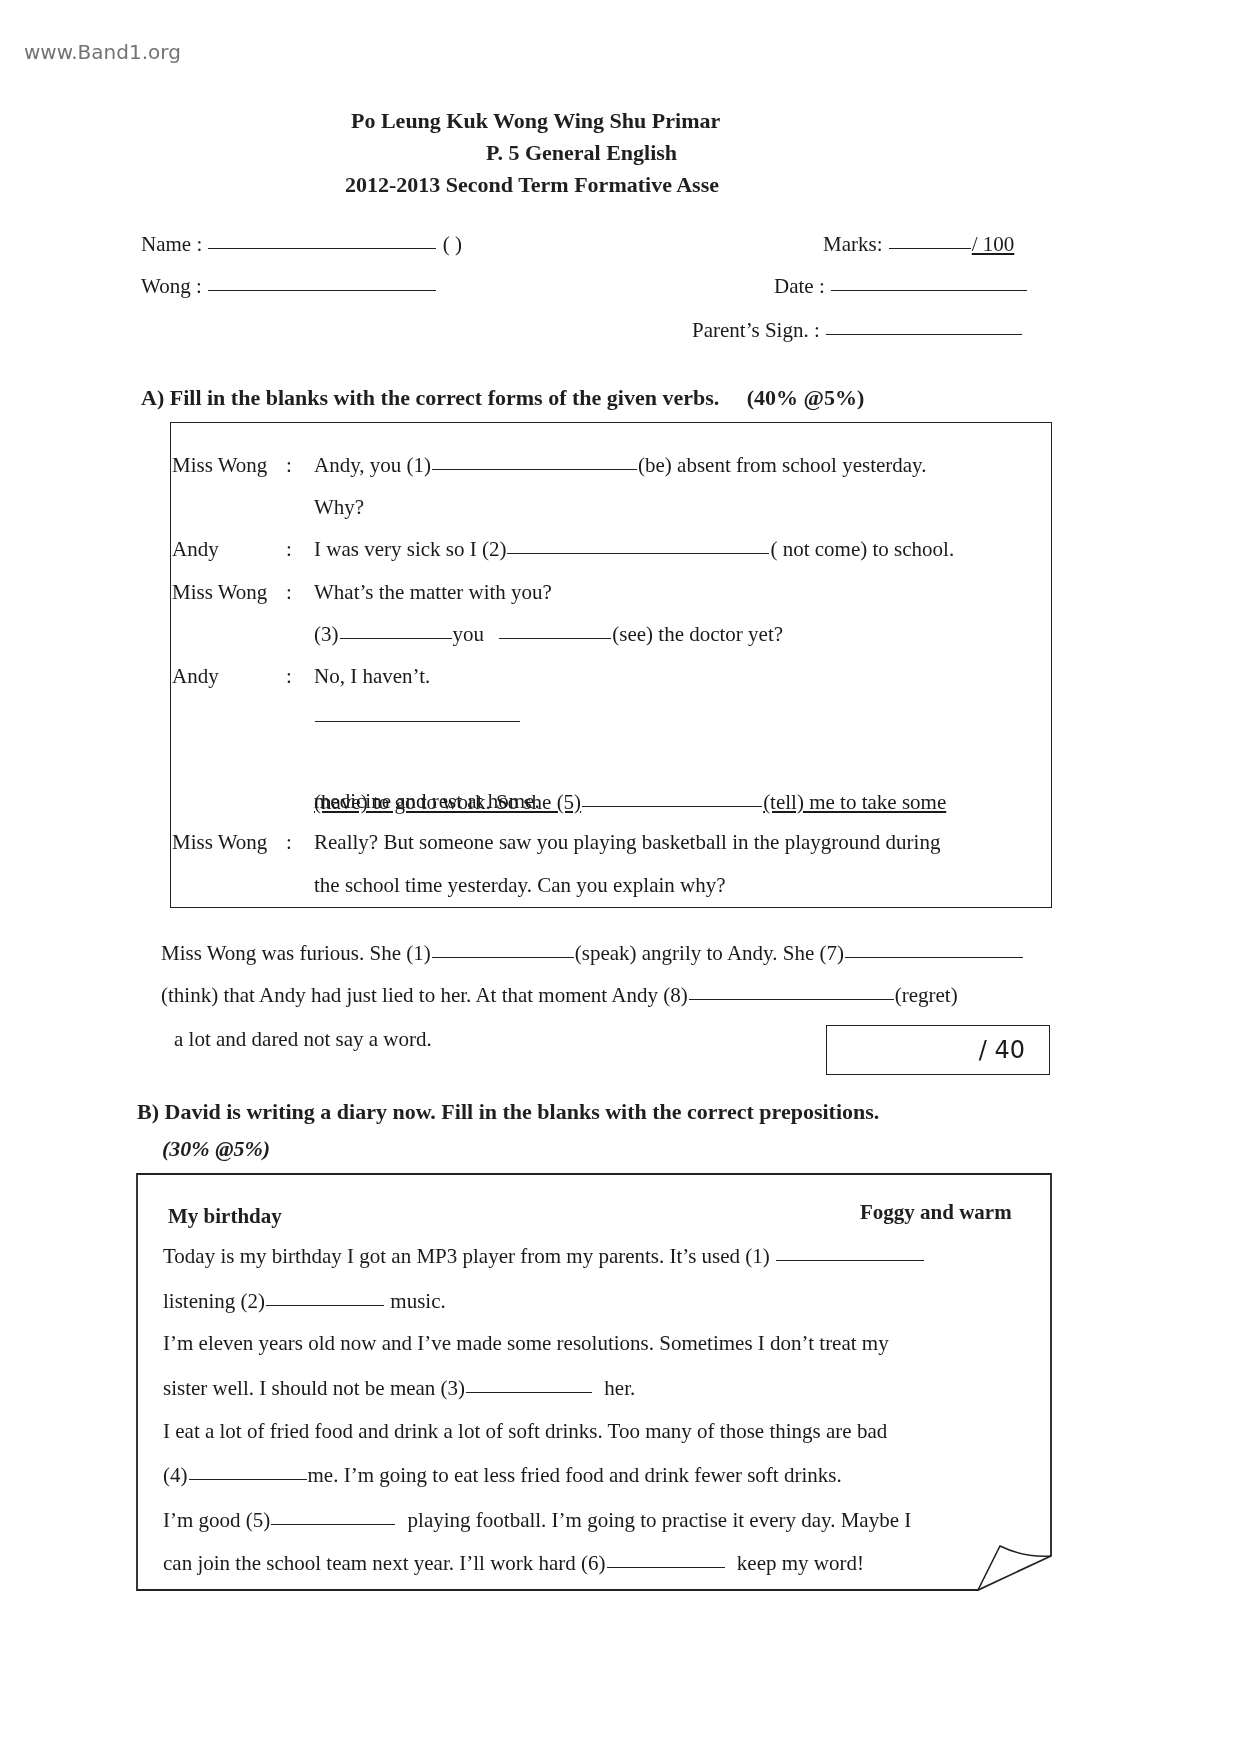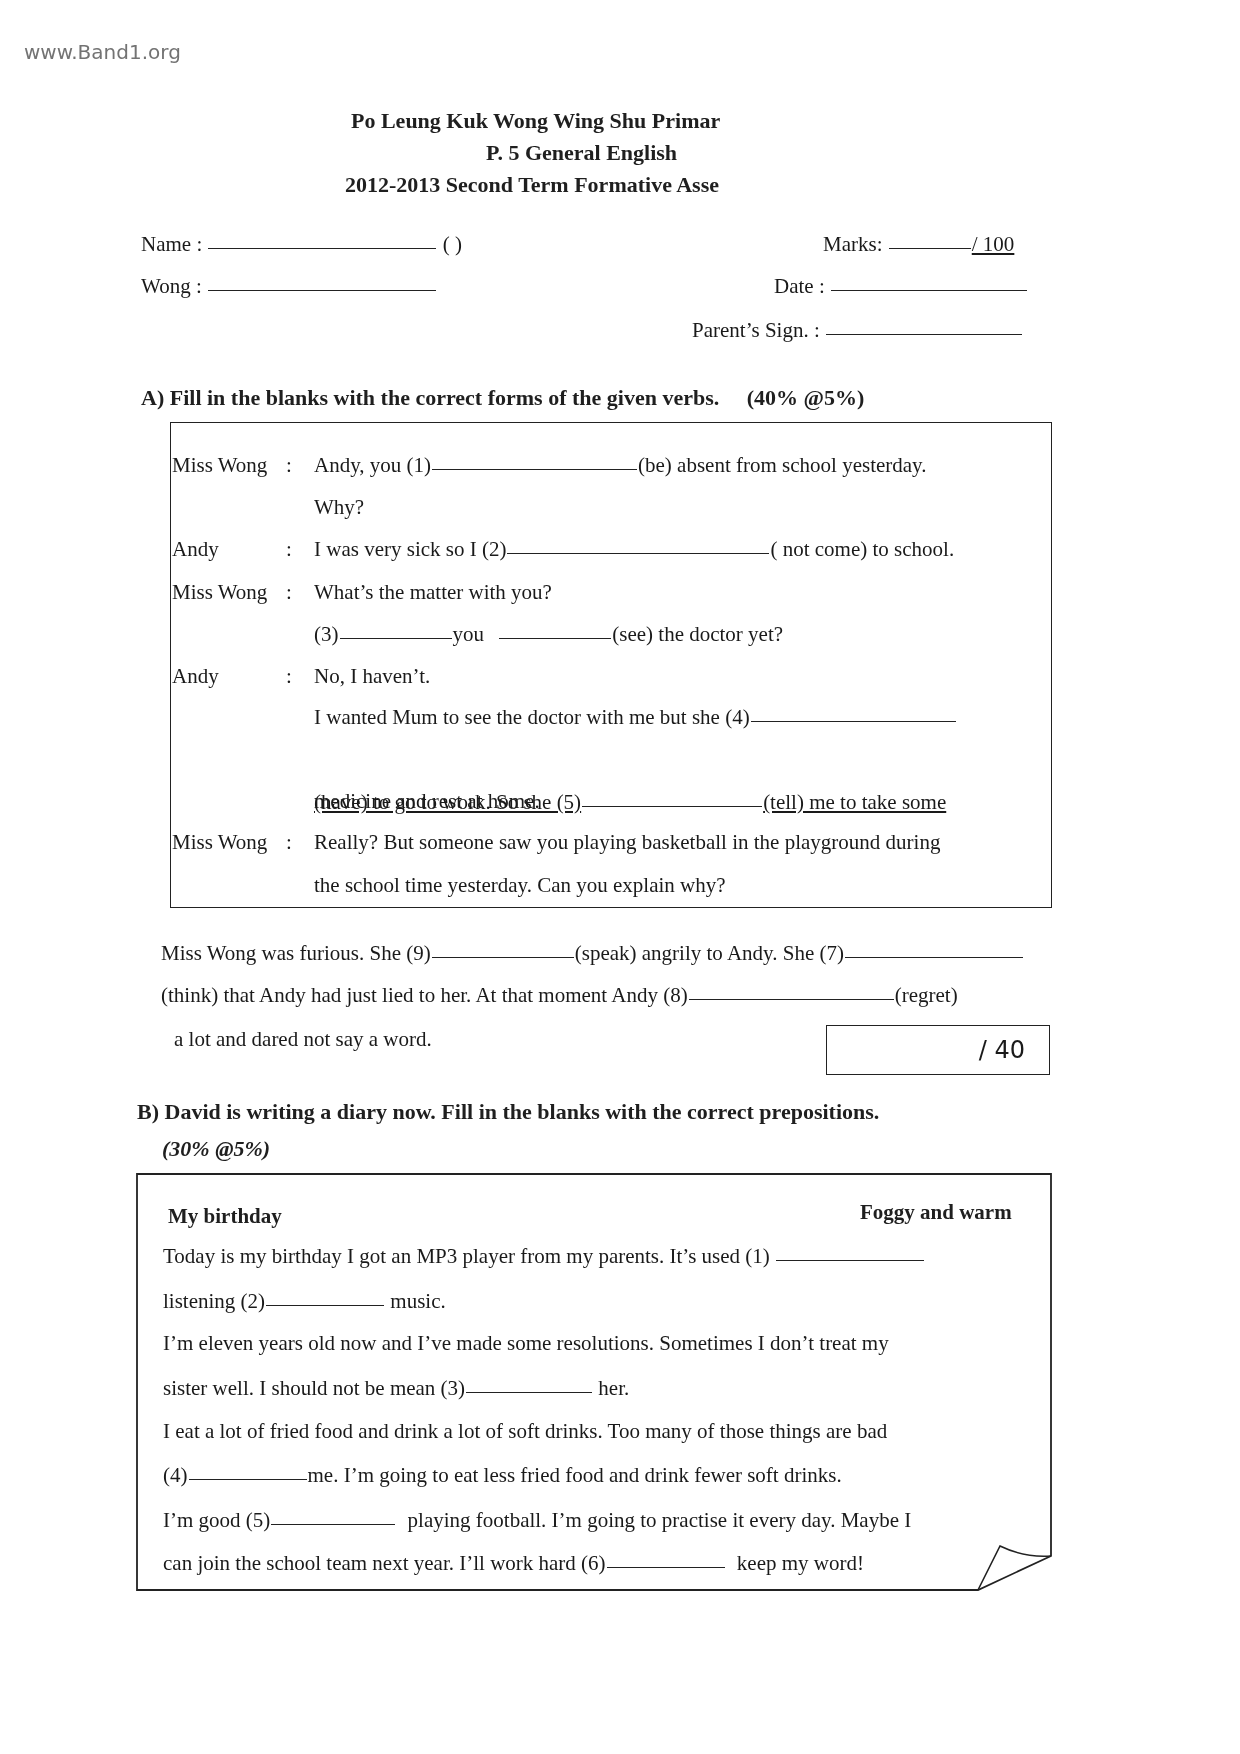--- a/index.html
+++ b/index.html
@@ -67,34 +67,34 @@
 </div>
 <div class="abs txt" style="left:314px; top:624px;">
   <span>(3)</span><span class="blank" style="width:112px;"></span><span>you</span>
   <span class="blank" style="width:112px; margin-left:10px;"></span><span>(see) the doctor yet?</span>
 </div>
 
 <div class="abs txt" style="left:172px; top:666px;">
   <span class="speaker">Andy</span><span class="colon">:</span><span>No, I haven’t.</span>
 </div>
 <div class="abs txt" style="left:314px; top:707px;">
-  <span>I wanted Mum to see the doctor with me but she (4)</span><span class="blank" style="width:205px;"></span>
+  <span class="blank" style="width:205px;"></span>
 </div>
 <div class="abs txt" style="left:314px; top:792px;text-decoration:underline;">
   <span>(have) to go to work. So she (5)</span><span class="blank" style="width:180px;"></span><span>(tell) me to take some</span>
 </div>
 <div class="abs txt" style="left:314px; top:791px;">medicine and rest at home.</div>
 
 <div class="abs txt" style="left:172px; top:832px;">
   <span class="speaker">Miss Wong</span><span class="colon">:</span><span>Really?  But someone saw you playing basketball in the playground during</span>
 </div>
 <div class="abs txt" style="left:314px; top:875px;">the school time yesterday. Can  you explain why?</div>
 
 <div class="abs txt" style="left:161px; top:943px;">
-  <span>Miss Wong was furious. She (9)</span><span class="blank" style="width:142px;"></span><span>(speak) angrily to Andy. She (7)</span><span class="blank" style="width:178px;"></span>
+  <span>Miss Wong was furious. She (1)</span><span class="blank" style="width:142px;"></span><span>(speak) angrily to Andy. She (7)</span><span class="blank" style="width:178px;"></span>
 </div>
 <div class="abs txt" style="left:161px; top:985px;">
   <span>(think) that Andy had  just lied to her. At that moment Andy (8)</span><span class="blank" style="width:205px;"></span><span>(regret)</span>
 </div>
 <div class="abs txt" style="left:161px; top:1029px;margin-left:13px;">a lot and dared not say a word.</div>
 
 <div class="box" style="left:826px; top:1025px; width:222px; height:48px;">
   <span class="abs score-num" style="right:24px; top:10px;">/ 40</span>
 </div>
 
@@ -112,21 +112,21 @@
 <div class="abs txt" style="left:163px; top:1246px;">
   <span>Today is my birthday  I got an MP3 player from my parents. It’s used (1)</span><span class="blank" style="width:148px; margin-left:6px;"></span>
 </div>
 <div class="abs txt" style="left:163px; top:1291px;">
   <span>listening (2)</span><span class="blank" style="width:118px;"></span>
   <span>music.</span>
 </div>
 <div class="abs txt" style="left:163px; top:1333px;">I’m eleven years old now and I’ve made some resolutions. Sometimes I don’t treat my</div>
 <div class="abs txt" style="left:163px; top:1378px;">
   <span>sister well. I should not be mean (3)</span><span class="blank" style="width:126px;"></span>
-  <span style="">her.</span>
+  <span style="margin-left:6px;">her.</span>
 </div>
 <div class="abs txt" style="left:163px; top:1421px;">I eat a lot of fried food and drink a lot of soft drinks. Too many of those things are bad</div>
 <div class="abs txt" style="left:163px; top:1465px;">
   <span>(4)</span><span class="blank" style="width:118px;"></span><span>me. I’m going to eat less fried food and drink fewer soft drinks.</span>
 </div>
 <div class="abs txt" style="left:163px; top:1510px;">
   <span>I’m good (5)</span><span class="blank" style="width:124px;"></span>
   <span style="margin-left:6px;text-align:right;">playing football. I’m going to practise it every day. Maybe I</span>
 </div>
 <div class="abs txt" style="left:163px; top:1553px;">

